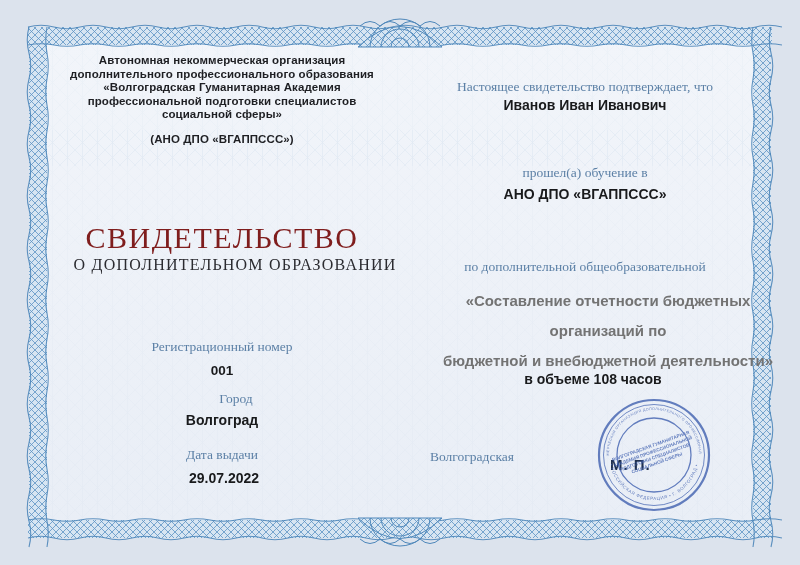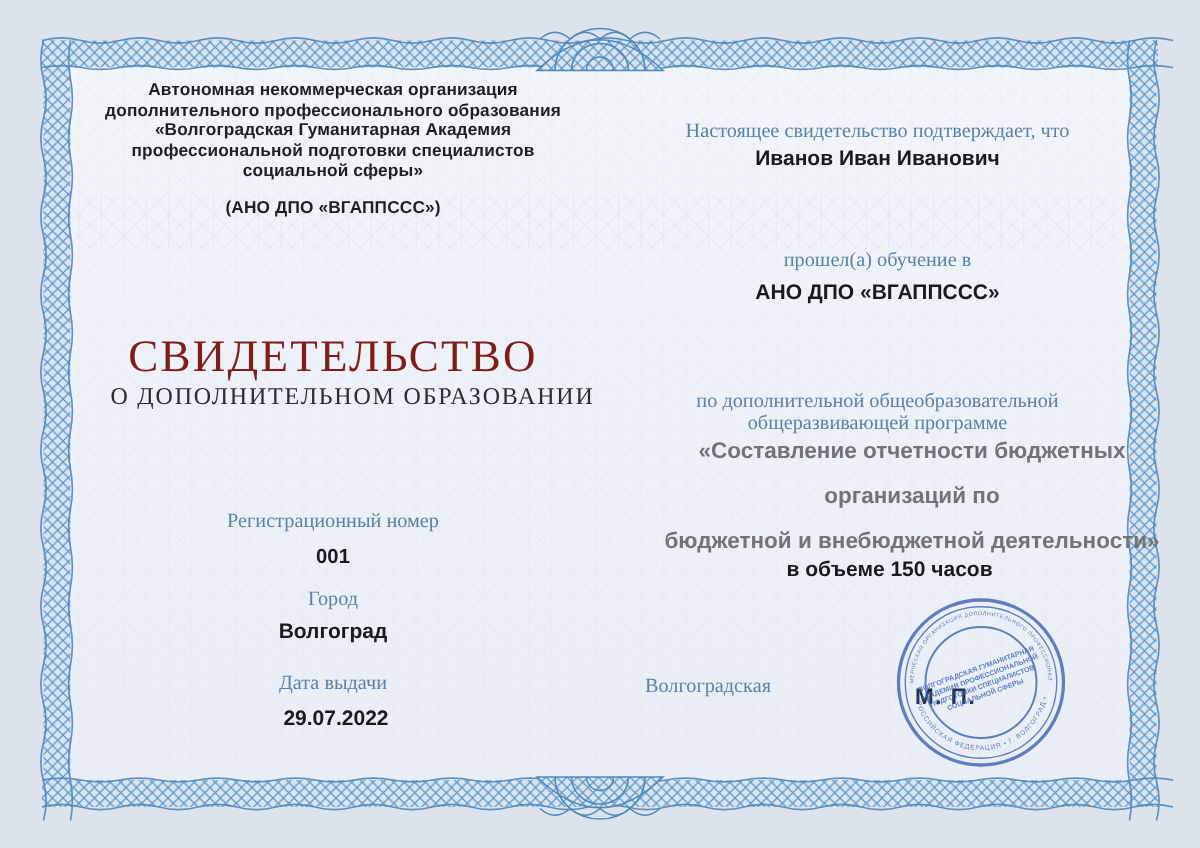--- a/index.html
+++ b/index.html
@@ -32,21 +32,21 @@
   }
   .field-label{
     font-family:"Liberation Serif", serif;
     font-size:13.5px;color:#5c80a6;
   }
   .field-value{
     font-size:13.5px;font-weight:bold;color:#191a1c;
   }
   .lbl-reg{left:52px;top:339px;width:340px;}
   .val-reg{left:52px;top:363px;width:340px;}
-  .lbl-city{left:52px;top:391px;width:340px;text-align:center;}
+  .lbl-city{left:66px;top:391px;width:340px;text-align:center;}
   .val-city{left:52px;top:412px;width:340px;font-size:14px;}
   .lbl-date{left:52px;top:447px;width:340px;}
   .val-date{left:30px;top:470px;width:340px;font-size:14px;padding-left:24px;}
 
   
   .confirm-text{left:415px;top:79px;width:340px;font-family:"Liberation Serif", serif;font-size:13.5px;color:#5c80a6;}
   .holder-name{left:415px;top:97px;width:340px;font-size:14px;font-weight:bold;color:#191a1c;}
   .trained-text{left:415px;top:165px;width:340px;font-family:"Liberation Serif", serif;font-size:13.5px;color:#5c80a6;}
   .org-short-right{left:415px;top:186px;width:340px;font-size:14px;font-weight:bold;color:#191a1c;}
   .program-label{left:415px;top:259px;width:340px;font-family:"Liberation Serif", serif;font-size:13.5px;color:#5c80a6;line-height:15px;}
@@ -142,28 +142,27 @@
     <div class="abs ctr field-label lbl-date">Дата выдачи</div>
     <div class="abs ctr field-value val-date">29.07.2022</div>
 
     <div class="abs ctr confirm-text">Настоящее свидетельство подтверждает, что</div>
     <div class="abs ctr holder-name">Иванов Иван Иванович</div>
     <div class="abs ctr trained-text">прошел(а) обучение в</div>
     <div class="abs ctr org-short-right">АНО ДПО «ВГАППССС»</div>
 
     <div class="abs ctr program-label">
       <div>по дополнительной общеобразовательной</div>
-      <div>общеразвивающей программе</div>
     </div>
     <div class="abs ctr program-name">
       <div>«Составление отчетности бюджетных организаций по</div>
       <div>бюджетной и внебюджетной деятельности»</div>
     </div>
 
-    <div class="abs ctr volume-text">в объеме 150 часов</div>
+    <div class="abs ctr volume-text">в объеме 108 часов</div>
     <div class="abs head-label">Волгоградская</div>
     <div class="abs seal-mark">М. П.</div>
   </div>
 
   <svg class="stamp" width="130" height="130" viewBox="-65 -65 130 130" aria-hidden="true">
     <defs>
       <path id="arcTop" d="M -45,0 A 45,45 0 0 1 45,0"></path>
       <path id="arcBot" d="M -45,0 A 45,45 0 0 0 45,0"></path>
     </defs>
     <g stroke="#3c5dae" fill="none">

